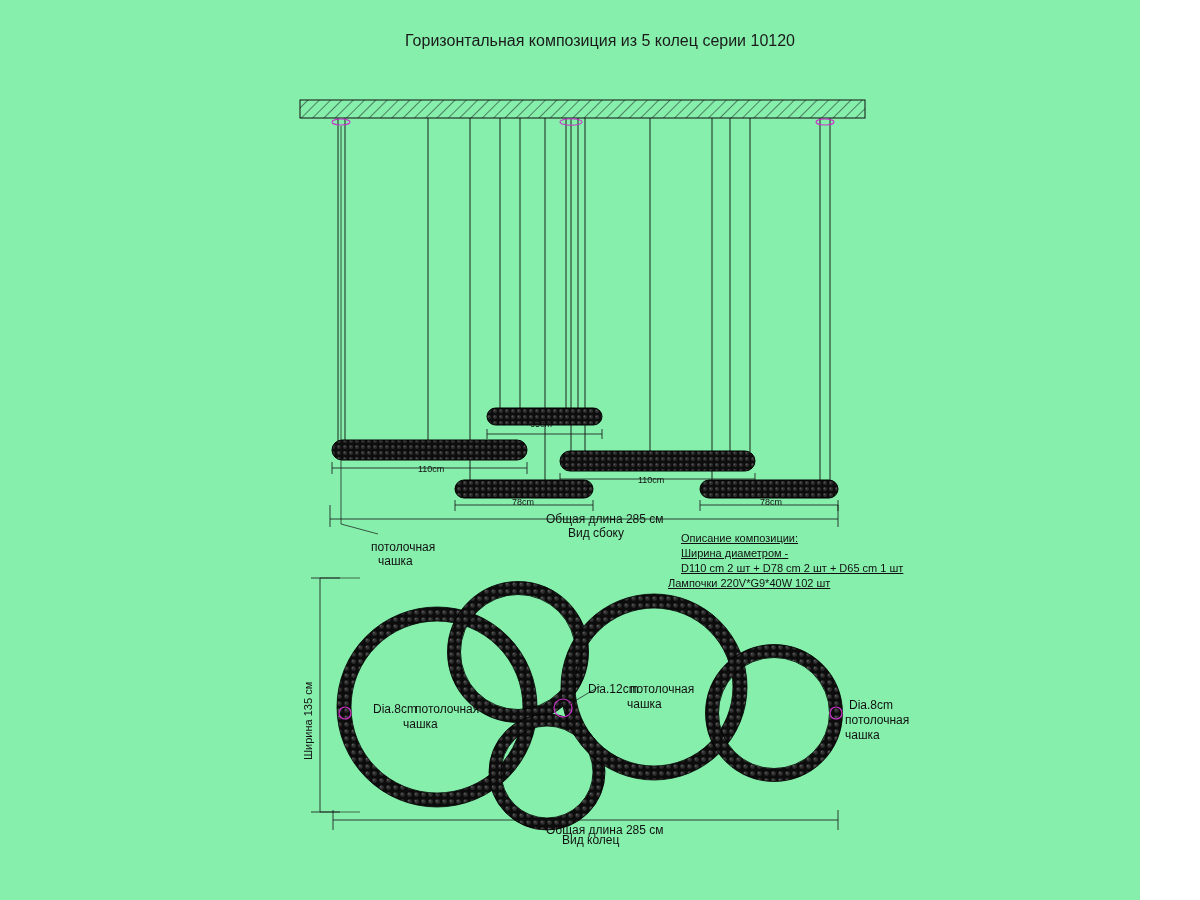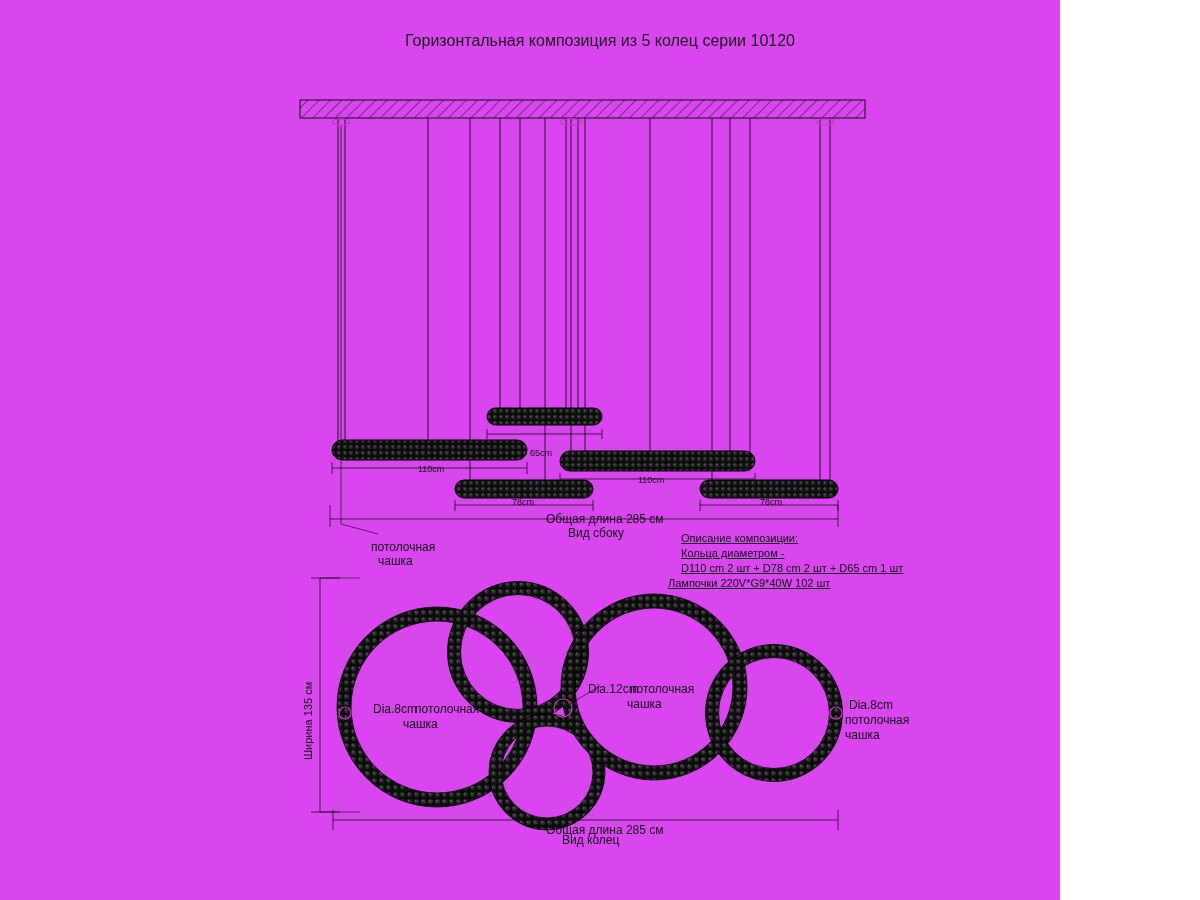--- a/index.html
+++ b/index.html
@@ -2,23 +2,23 @@
 <html><head>
 <meta charset="utf-8">
 <style>
   html, body {
     margin: 0;
     padding: 0;
     background: #ffffff;
   }
   #root {
     position: relative;
-    width: 1060px;
+    width: 1140px;
     height: 900px;
-    background: #d946ef;
+    background: #86efac;
     font-family: "Liberation Sans", sans-serif;
     color: #111111;
     overflow: hidden;
   }
   .title {
     position: absolute;
     left: 0;
     top: 32px;
     width: 1200px;
     text-align: center;
@@ -196,33 +196,33 @@
       <line x1="838" y1="810" x2="838" y2="830"></line>
       <line x1="320" y1="578" x2="320" y2="812"></line>
       <line x1="311" y1="578" x2="340" y2="578"></line>
       <line x1="311" y1="812" x2="340" y2="812"></line>
       <line x1="320" y1="578" x2="360" y2="578" stroke-width="0.6"></line>
       <line x1="320" y1="812" x2="360" y2="812" stroke-width="0.6"></line>
     </g>
   </svg>
 
   <div class="lbl" style="left:418px; top:464px;">110cm</div>
-  <div class="lbl" style="left:530px; top:448px;">65cm</div>
+  <div class="lbl" style="left:530px; top:419px;">65cm</div>
   <div class="lbl" style="left:512px; top:497px;">78cm</div>
   <div class="lbl" style="left:638px; top:475px;">110cm</div>
   <div class="lbl" style="left:760px; top:497px;">78cm</div>
 
   <div class="lbl mid" style="left:546px; top:505px;">Общая длина 285 см</div>
   <div class="lbl big" style="left:568px; top:526px;">Вид сбоку</div>
 
   <div class="lbl mid" style="left:371px; top:533px;">потолочная</div>
   <div class="lbl mid" style="left:378px; top:547px;">чашка</div>
 
   <div class="desc" style="left:681px; top:531px;">Описание композиции:</div>
-  <div class="desc" style="left:681px; top:546px;">Кольца диаметром -</div>
+  <div class="desc" style="left:681px; top:546px;">Ширина диаметром -</div>
   <div class="desc" style="left:681px; top:561px;">D110 cm 2 шт + D78 cm 2 шт + D65 cm 1 шт</div>
   <div class="desc" style="left:668px; top:576px;">Лампочки 220V*G9*40W 102 шт</div>
 
   <div class="vert" style="left:302px; top:760px;">Ширина 135 см</div>
 
   <div class="lbl mid" style="left:373px; top:695px;">Dia.8cm</div>
   <div class="lbl mid" style="left:415px; top:695px;">потолочная</div>
   <div class="lbl mid" style="left:403px; top:710px;">чашка</div>
 
   <div class="lbl mid" style="left:588px; top:675px;">Dia.12cm</div>

